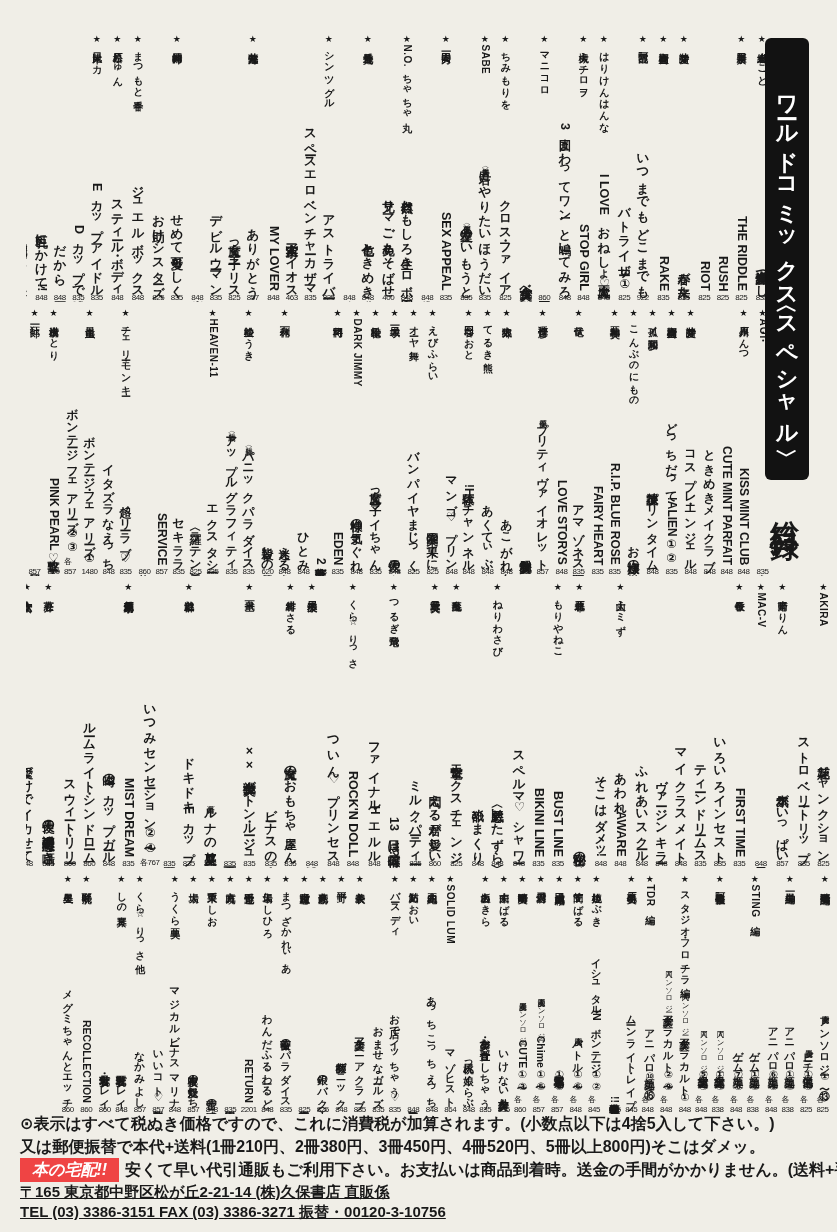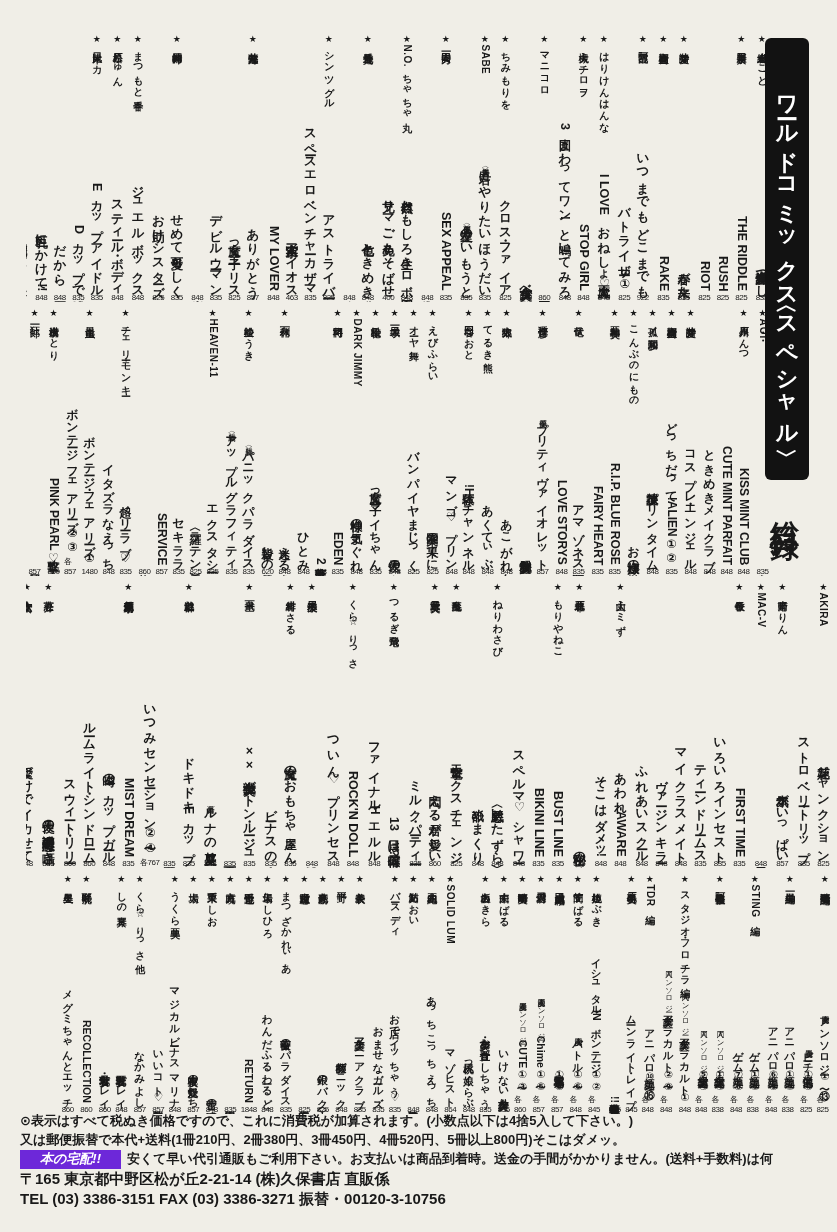--- a/index.html
+++ b/index.html
@@ -30,23 +30,23 @@
   .band1 .tl{font-size:12.5px;}
   .band2 .tl{font-size:12px;}
   .band3 .tl{font-size:12.5px;}
   .band4 .tl{font-size:10.5px;}
   .note{font-size:7.5px;letter-spacing:0;}
   .ttl{font-weight:600;}
   .price{writing-mode:horizontal-tb;font-size:8px;letter-spacing:-0.5px;margin-top:2px;flex:0 0 auto;
     font-family:"Liberation Sans","DejaVu Sans",sans-serif;}
   
   .footer{position:absolute;left:20px;top:1112px;width:800px;font-weight:700;}
-  .fline{font-size:13px;line-height:1.45;letter-spacing:0;white-space:nowrap;}
-  .badge{background:#6d28d9;color:#fff;padding:0 20px;margin-right:6px;font-style:italic;display:inline-block;}
-  .addr{font-size:15px;line-height:1.35;}
+  .fline{font-size:16px;line-height:1.45;letter-spacing:0;white-space:nowrap;}
+  .badge{background:#ef4444;color:#fff;padding:0 12px;margin-right:6px;font-style:italic;display:inline-block;}
+  .addr{font-size:15px;line-height:1.35;text-decoration:underline;}
 </style>
 </head>
 <body>
 
 <div id="page">
   <div class="banner">ワールドコミックス〈スペシャル〉</div>
   <div class="soumoku">総目録</div>
 
   <div id="bands">
       <div class="band band1">
@@ -1230,21 +1230,21 @@
             </div>
             <div class="price">848</div>
           </div>
         </div>
         <div class="group">
           <div class="col">
             <div class="author"><span class="star">★</span><span class="aname">千野遊也</span></div>
             <div class="tbox">
               <div class="tl"><span class="ttl">RETURN</span></div>
             </div>
-            <div class="price">1848</div>
+            <div class="price">2201</div>
           </div>
         </div>
         <div class="group">
           <div class="col">
             <div class="author"><span class="star">★</span><span class="aname">真方暁</span></div>
             <div class="tbox">
               <div class="tl"><span class="ttl">快楽天国</span></div>
             </div>
             <div class="price">835</div>
           </div>

